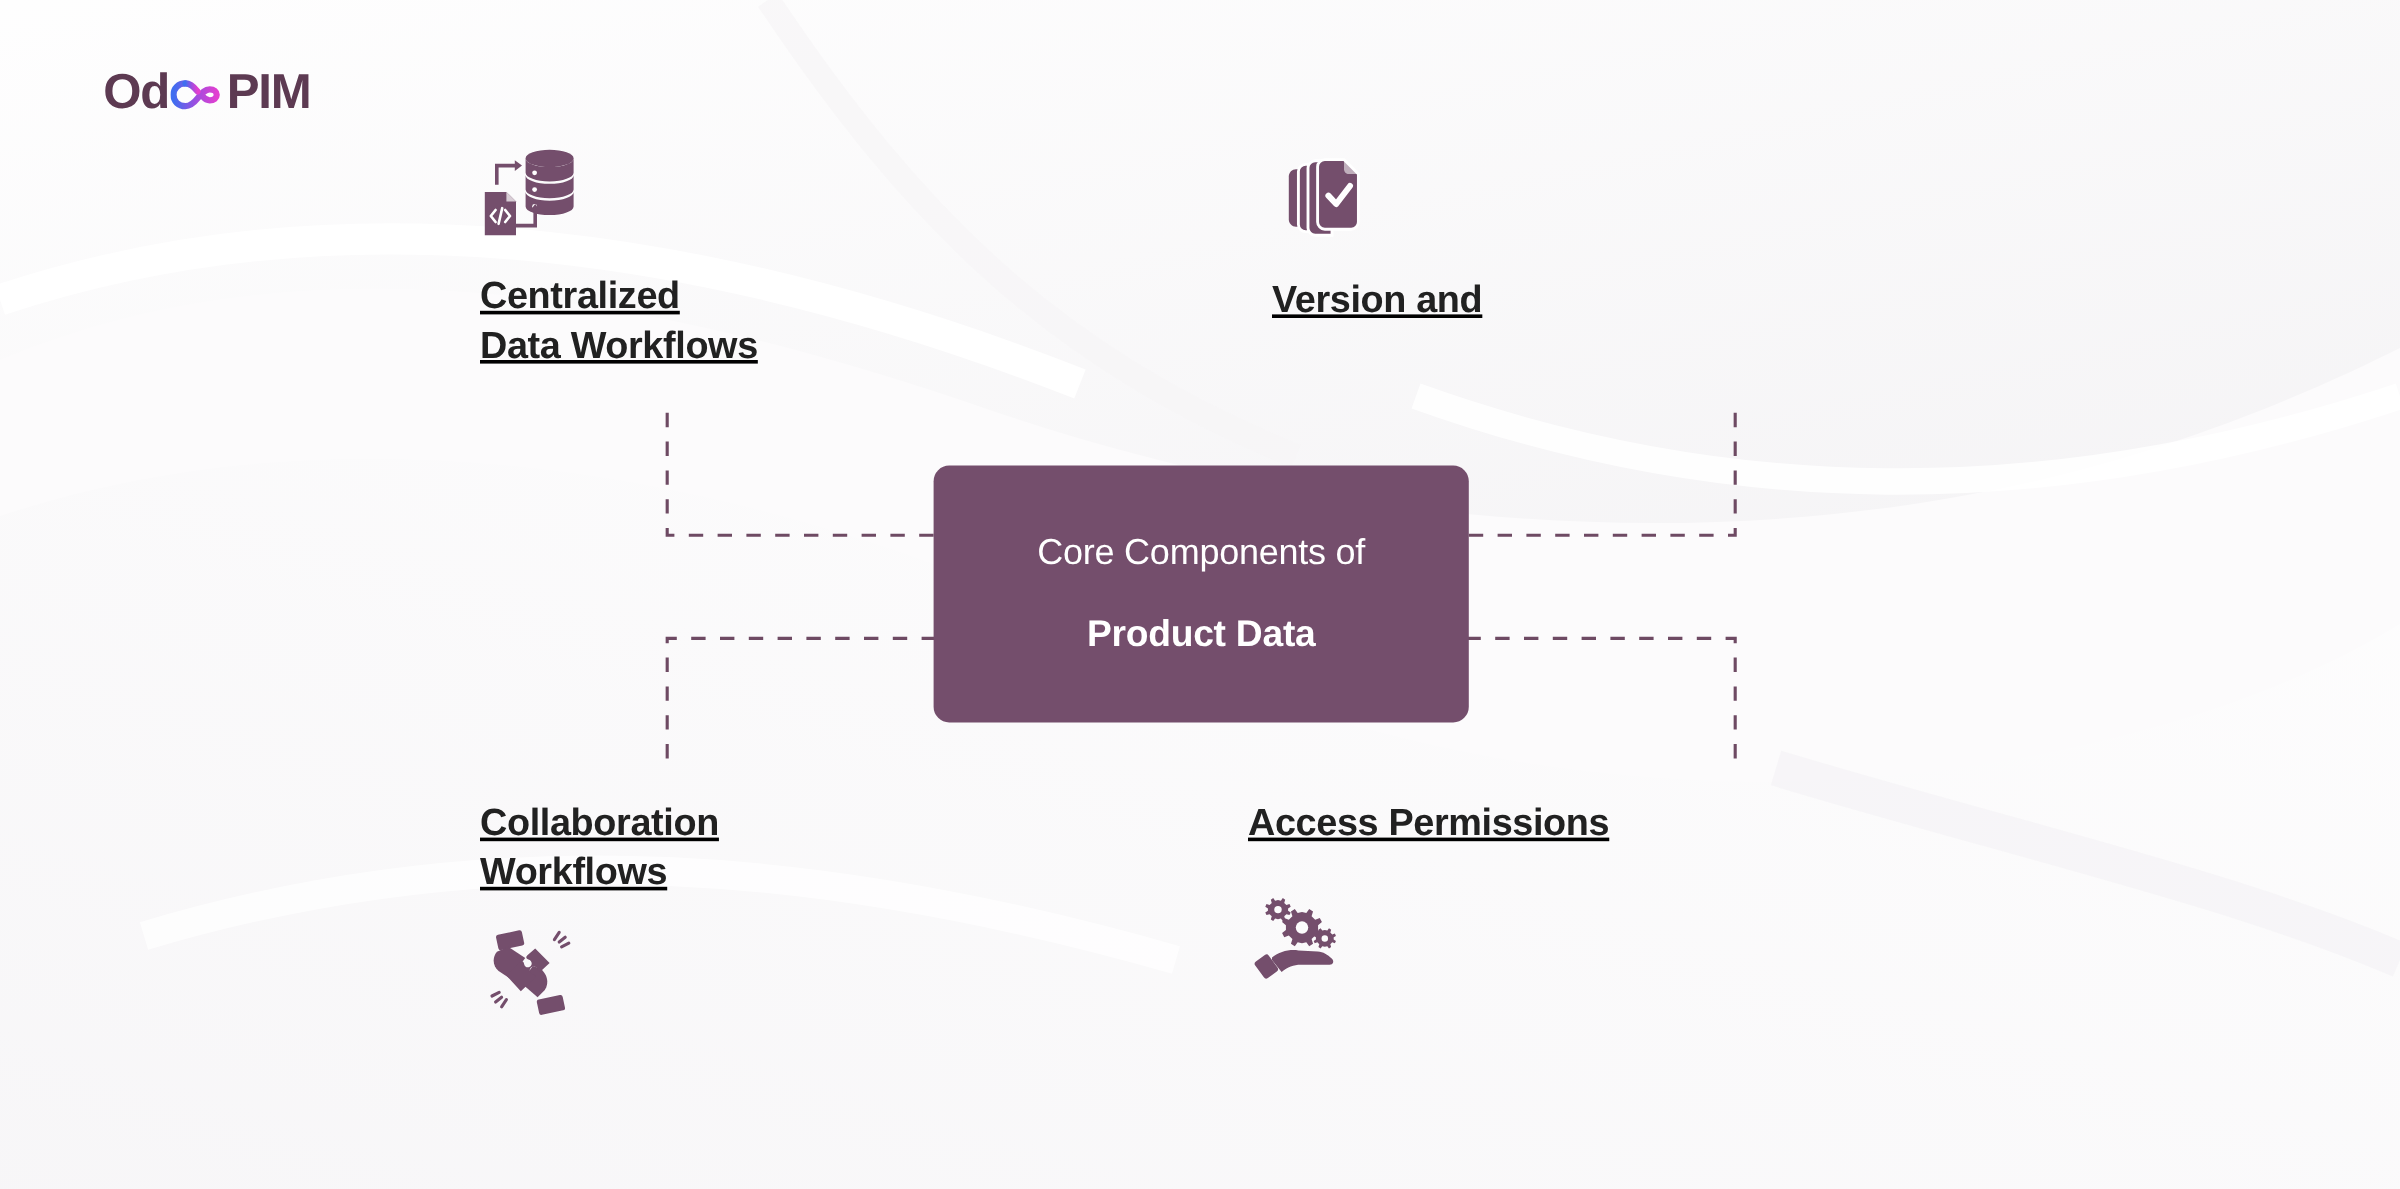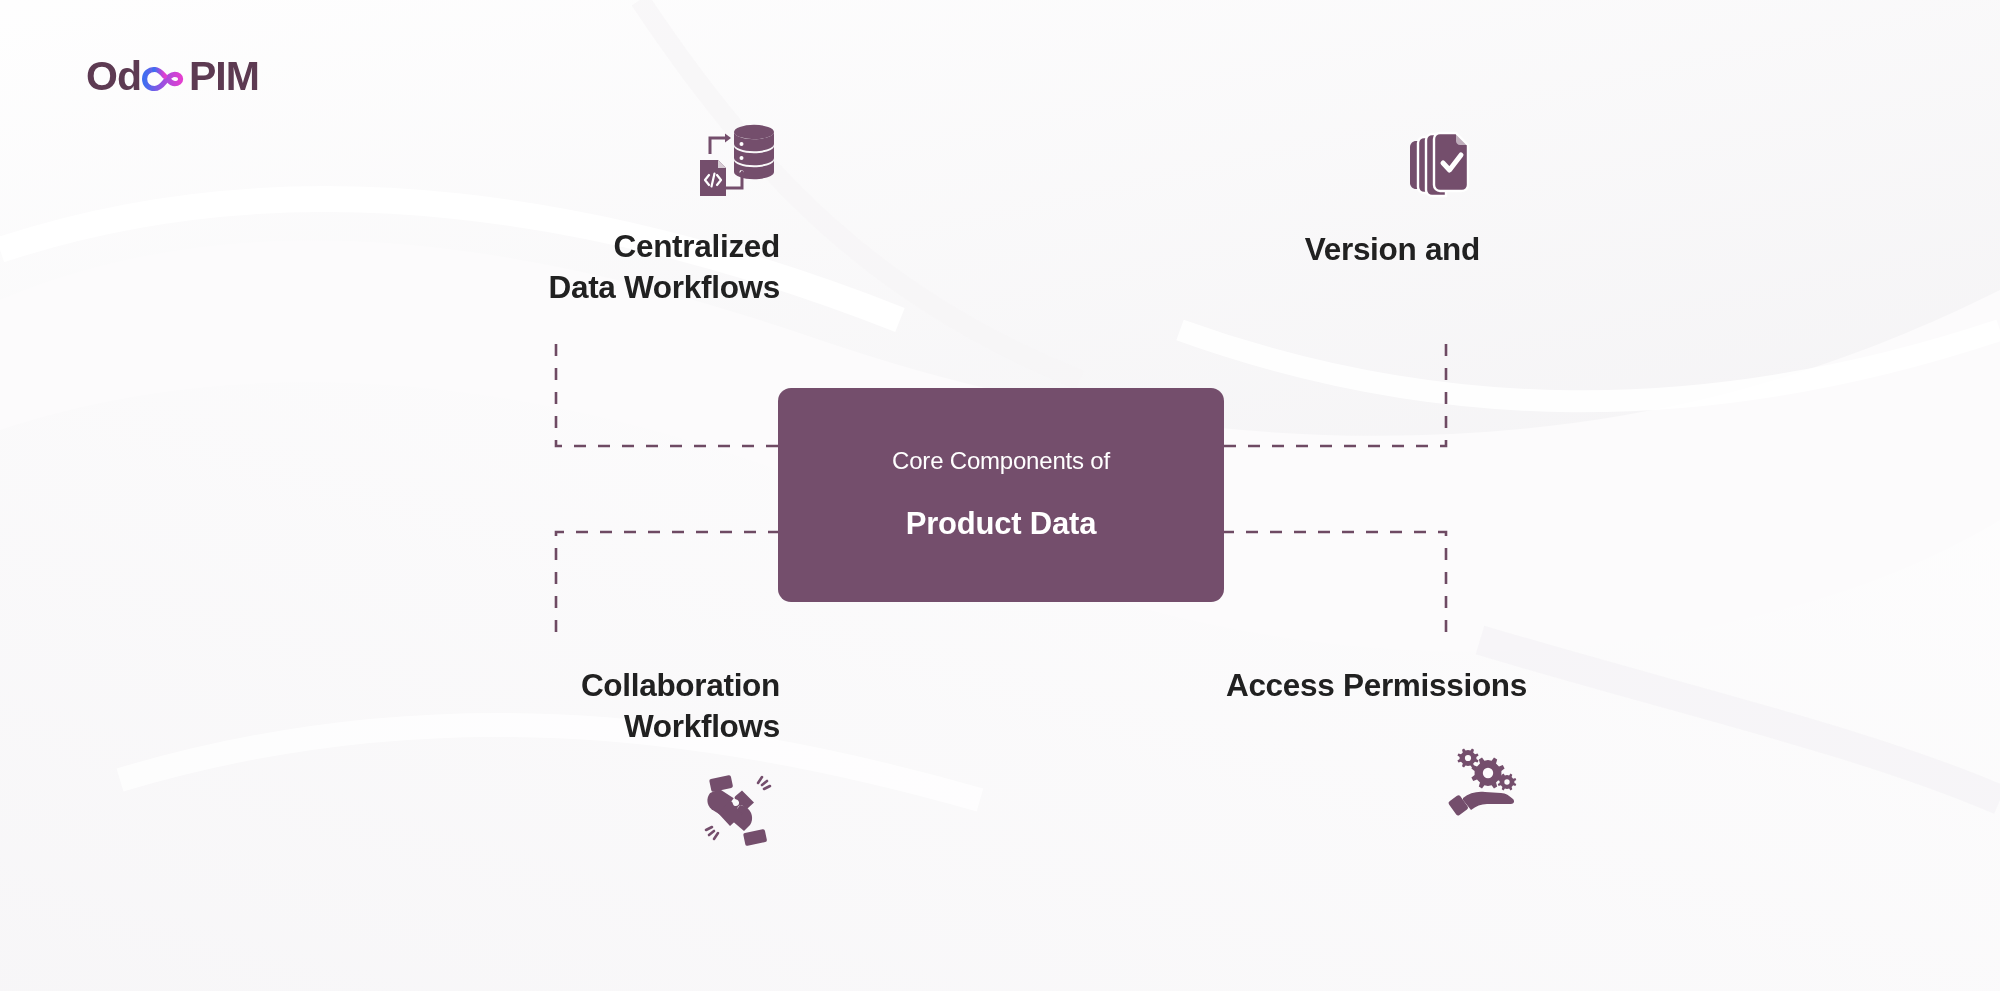--- a/index.html
+++ b/index.html
@@ -38,42 +38,42 @@
     position:absolute;
     left:778px;top:388px;width:446px;height:214px;
     background:#744e6c;
     border-radius:13px;
     display:flex;flex-direction:column;align-items:center;justify-content:center;
     color:#ffffff;
     box-sizing:border-box;
     padding:0 18px;
   }
   .core-line{
-    font-size:24px;line-height:1.30;text-align:center;white-space:nowrap;
+    font-size:30px;line-height:1.30;text-align:center;white-space:nowrap;
     letter-spacing:-0.2px;
   }
   .core-line.reg{font-weight:400;}
   .core-line.bold{font-weight:bold;font-size:31px;margin-top:28px;}
 
   
-  .node{position:absolute;display:flex;flex-direction:column;align-items:flex-end;}
+  .node{position:absolute;display:flex;flex-direction:column;align-items:flex-start;text-decoration:underline;}
   .node-label{
     color:#212121;font-weight:bold;font-size:31.5px;line-height:1.30;
     text-align:center;white-space:nowrap;letter-spacing:-0.3px;
   }
   .node-icon{width:84px;height:80px;display:block;}
   .node-icon svg{display:block;width:100%;height:100%;}
 
   .node-tl{left:400px;top:120px;width:380px;}
   .node-tl .node-icon{margin-bottom:26px;}
   .node-tr{left:1060px;top:127px;width:420px;}
   .node-tr .node-icon{margin-bottom:22px;}
   .node-bl{left:400px;top:665px;width:380px;}
   .node-bl .node-icon{margin-top:24px;}
-  .node-br{left:1067px;top:665px;width:460px;gap:10px;}
+  .node-br{left:1040px;top:665px;width:460px;gap:10px;}
   .node-br .node-icon{margin-top:24px;}
 
   
   .conn{position:absolute;pointer-events:none;}
   .conn svg{display:block;overflow:visible;}
 </style>
 </head>
 <body>
 
 <div id="stage">

